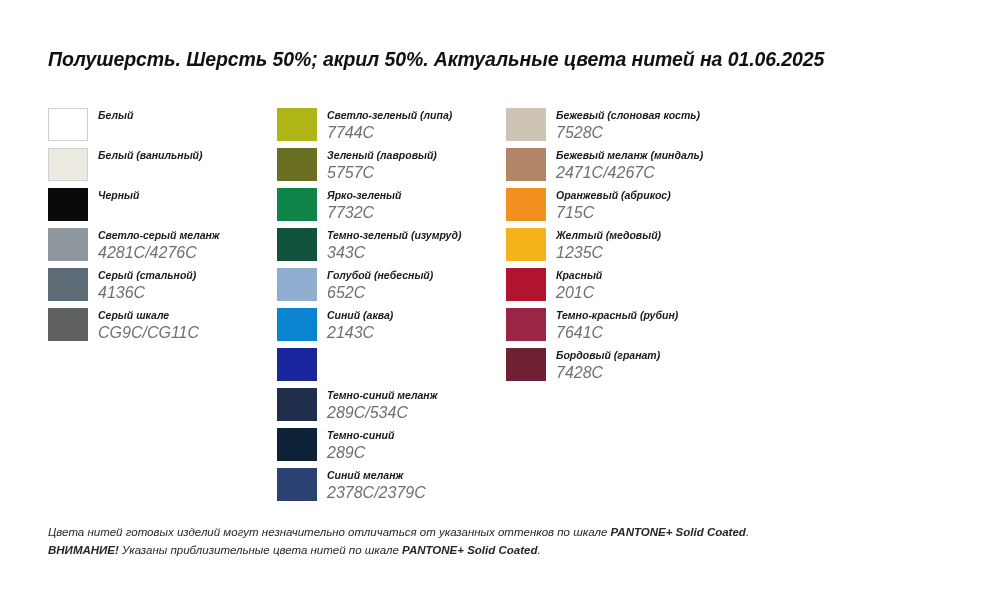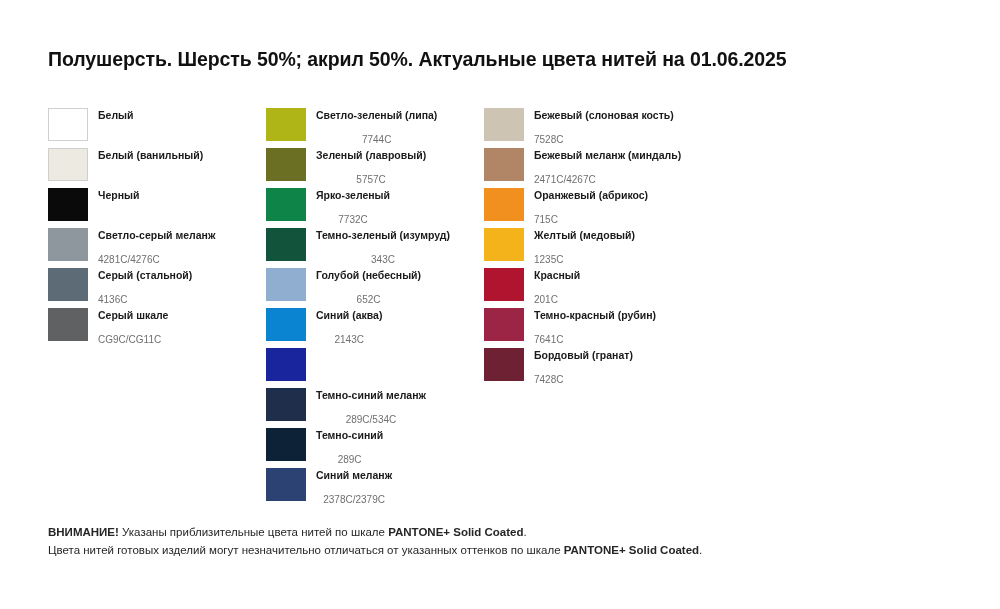--- a/index.html
+++ b/index.html
@@ -12,47 +12,47 @@
     background: #ffffff;
     font-family: "Liberation Sans", sans-serif;
     color: #1a1a1a;
     overflow: hidden;
   }
   .page {
     position: relative;
     width: 1000px;
     height: 609px;
     box-sizing: border-box;
+    font-style: italic;
   }
   .title {
     position: absolute;
     left: 48px;
     top: 48px;
     font-size: 19.5px;
     font-weight: bold;
     letter-spacing: -0.1px;
     color: #111111;
     white-space: nowrap;
   }
   .columns {
     position: absolute;
     left: 48px;
     top: 108px;
     width: 910px;
     display: flex;
     flex-direction: row;
-    gap: 0;
+    gap: 11px;
   }
   .column {
     width: 196px;
     flex: 0 0 196px;
   }
   .column.col-2 {
     margin-left: 22px;
-    text-align: center;
   }
   .column.col-3 {
     margin-left: 22px;
   }
   .swatch-row {
     display: flex;
     flex-direction: row;
     align-items: flex-start;
     height: 40px;
     margin-bottom: 0px;
@@ -71,23 +71,23 @@
     padding-top: 1px;
     line-height: 1.28;
   }
   .swatch-name {
     font-size: 10.5px;
     font-weight: bold;
     color: #1a1a1a;
     white-space: nowrap;
   }
   .swatch-code {
-    font-size: 10px;
+    font-size: 16px;
     color: #6f6f6f;
-    margin-top: 12px;
+    margin-top: 1px;
     white-space: nowrap;
   }
   .footer {
     position: absolute;
     left: 48px;
     top: 523px;
     width: 910px;
     font-size: 11.5px;
     color: #262626;
     line-height: 1.6;
@@ -271,20 +271,20 @@
           <div class="swatch-name">Бордовый (гранат)</div>
           <div class="swatch-code">7428C</div>
         </div>
       </div>
     </div>
 
   </div>
 
   <div class="footer">
     <div class="line">
+      <span>Цвета нитей готовых изделий могут незначительно отличаться от указанных оттенков по шкале </span><b>PANTONE+ Solid Coated</b><span>.</span>
+    </div>
+    <div class="line">
       <b>ВНИМАНИЕ!</b><span> Указаны приблизительные цвета нитей по шкале </span><b>PANTONE+ Solid Coated</b><span>.</span>
     </div>
-    <div class="line">
-      <span>Цвета нитей готовых изделий могут незначительно отличаться от указанных оттенков по шкале </span><b>PANTONE+ Solid Coated</b><span>.</span>
-    </div>
   </div>
 
 </div>
 
 </body></html>

